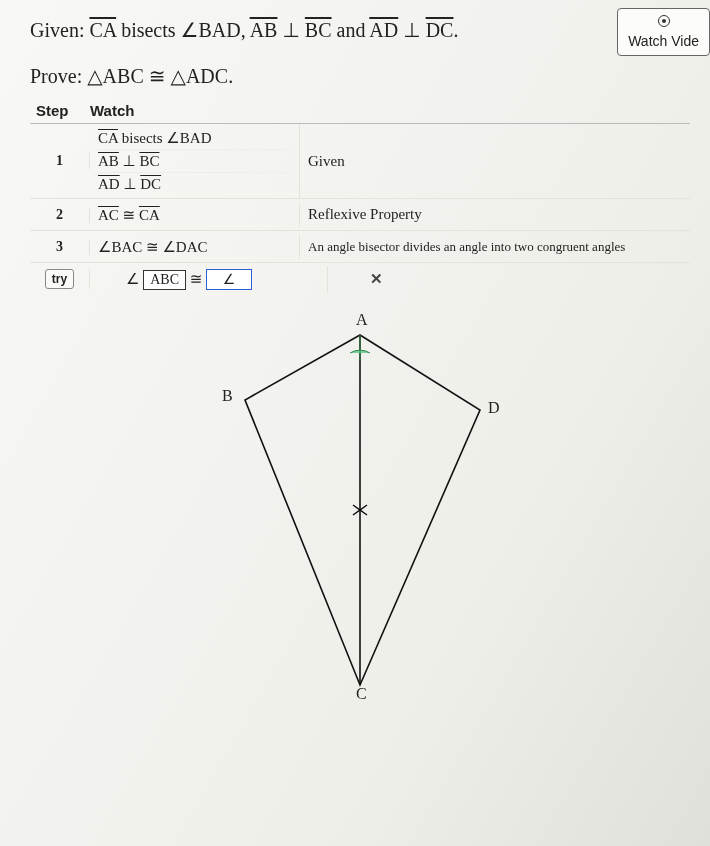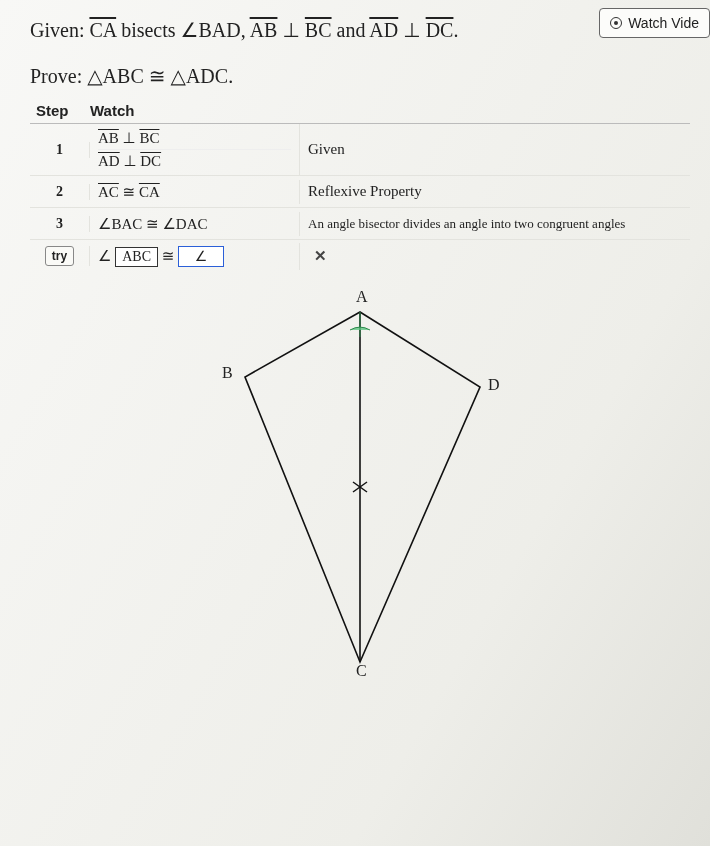--- a/index.html
+++ b/index.html
@@ -27,20 +27,21 @@
     padding: 6px 10px;
     font-size: 14px;
     font-family: Arial, sans-serif;
     background: #fcfcfa;
     display: flex;
     align-items: center;
     gap: 6px;
     white-space: nowrap;
     margin-top: -2px;
     margin-right: -20px;
+    flex-direction: column;
   }
   .given, .prove {
     font-size: 20px;
     margin: 8px 0 14px 0;
   }
   .ov { text-decoration: overline; }
   .mi { }
 
   .proof-table {
     margin-top: 10px;
@@ -158,39 +159,40 @@
 
   <div class="proof-table">
     <div class="hdr">
       <div class="col-step">Step</div>
       <div class="col-reason">Watch</div>
     </div>
 
     <div class="row">
       <div class="stepcell">1</div>
       <div class="stmtcell">
+        <div class="subrow"><span class="ov mi">CA</span> bisects ∠<span class="mi">BAD</span></div>
         <div class="subrow"><span class="ov mi">AB</span> <span class="perp">⊥</span> <span class="ov mi">BC</span></div>
         <div class="subrow"><span class="ov mi">AD</span> <span class="perp">⊥</span> <span class="ov mi">DC</span></div>
       </div>
       <div class="reasoncell">Given</div>
     </div>
 
     <div class="row">
       <div class="stepcell">2</div>
       <div class="stmtcell"><span class="ov mi">AC</span> <span class="cong">≅</span> <span class="ov mi">CA</span></div>
       <div class="reasoncell">Reflexive Property</div>
     </div>
 
     <div class="row">
       <div class="stepcell">3</div>
       <div class="stmtcell">∠<span class="mi">BAC</span> <span class="cong">≅</span> ∠<span class="mi">DAC</span></div>
       <div class="reasoncell" style="font-size:13px;">An angle bisector divides an angle into two congruent angles</div>
     </div>
 
-    <div class="row" style="border-bottom:none;">
+    <div class="row" style="border-bottom:none;gap:28px;">
       <div class="stepcell">
         <span class="try-btn">try</span>
       </div>
       <div class="stmtcell" style="white-space:nowrap;">
         <span>∠</span>
         <span class="angle-input">ABC</span>
         <span>≅</span>
         <span class="angle-input blue"><span>∠</span><span></span></span>
       </div>
       <div class="reasoncell" style="display:flex;align-items:center;">

